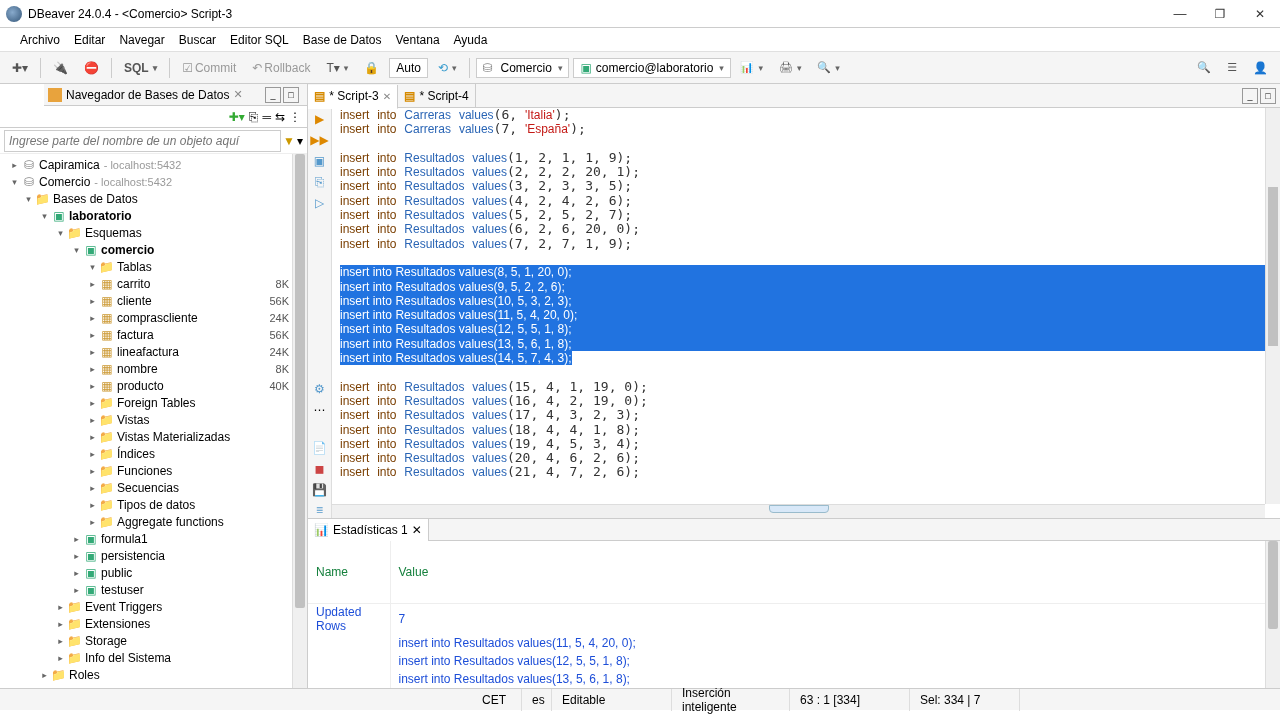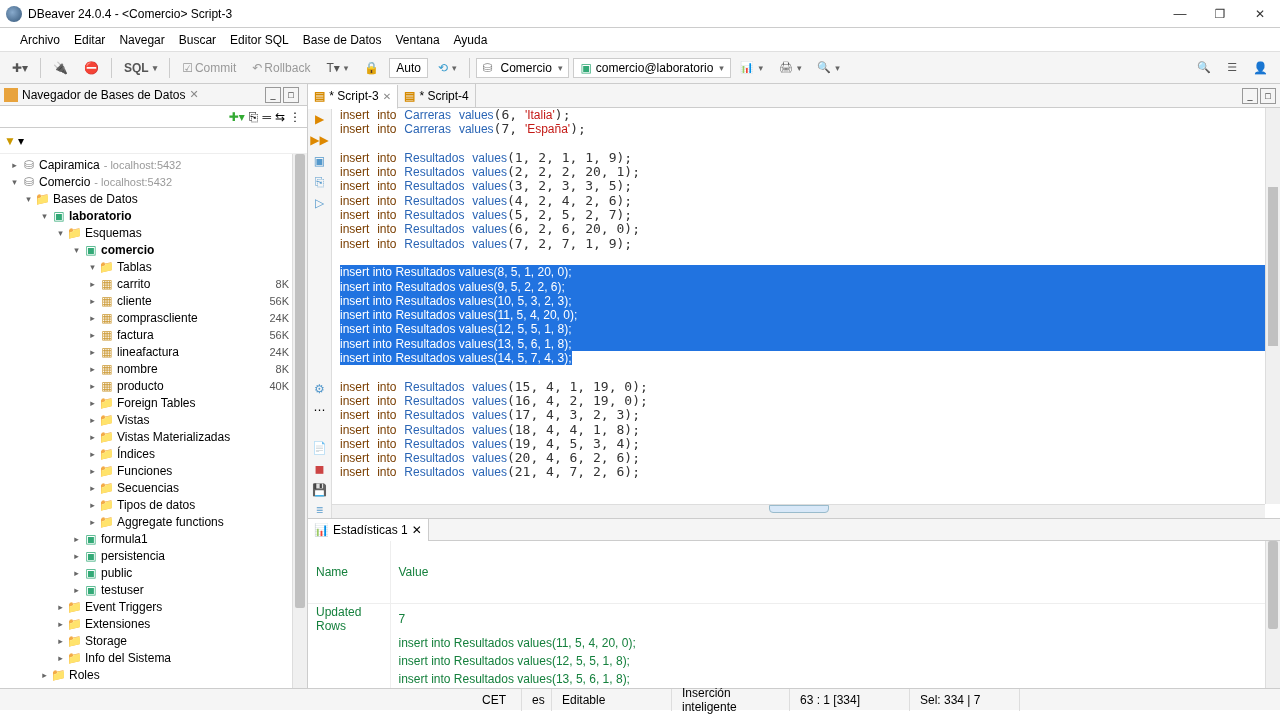--- a/index.html
+++ b/index.html
@@ -13,21 +13,21 @@
 .toolbar { height:32px; display:flex; align-items:center; gap:4px; padding:0 6px; background:#f5f5f5; border-bottom:1px solid #ccc;}
 .toolbar .sep { width:1px; height:20px; background:#ccc; margin:0 2px;}
 .toolbar .btn { padding:2px 6px; display:flex; align-items:center; gap:2px; color:#555; border-radius:2px;}
 .toolbar .combo { border:1px solid #ccc; padding:2px 6px; background:#fff; display:flex; align-items:center; gap:4px;}
 .toolbar .dd::after{content:"▾"; font-size:9px; color:#666; margin-left:2px;}
 .arrow-green{color:#3a3;}
 .arrow-blue{color:#39c;}
 .db-ico{color:#888;}
 .main { display:flex; height:604px;}
 .navpanel { width:308px; border-right:1px solid #ccc; display:flex; flex-direction:column;}
-.navhead { height:22px; background:#f5f5f5; border-bottom:1px solid #ccc; display:flex; align-items:center; padding:0 4px; gap:4px;}
+.navhead { height:22px; background:#f5f5f5; border-bottom:1px solid #ccc; display:flex; align-items:center; padding:0 4px; gap:4px;margin-left:44px;}
 .navhead .x{color:#888; font-size:11px;}
 .navtools { height:22px; border-bottom:1px solid #ccc; display:flex; align-items:center; justify-content:flex-end; gap:4px; padding:0 6px;}
 .navsearch { height:26px; display:flex; align-items:center; gap:2px; padding:2px 4px; border-bottom:1px solid #eee;}
 .navsearch input { flex:1; border:1px solid #ccc; padding:3px 4px; font-style:italic; color:#999;}
 .tree { flex:1; overflow:hidden; padding:2px 0; position:relative;}
 .tree-row { display:flex; align-items:center; height:17px; white-space:nowrap;}
 .tree-row .exp { width:13px; text-align:center; color:#666; font-size:9px;}
 .tree-row .ic { width:16px; height:16px; display:inline-flex; align-items:center; justify-content:center; margin-right:2px;}
 .folder{color:#e8a33d;}
 .schema{color:#3a7;}
@@ -55,21 +55,21 @@
 .sel .kw,.sel .id,.sel .fn,.sel .str{color:#fff;}
 .code-scroll{position:absolute; right:0; top:0; bottom:14px; width:15px; background:#f0f0f0; border-left:1px solid #ddd;}
 .hscroll{position:absolute; left:0; right:15px; bottom:0; height:14px; background:#f0f0f0; border-top:1px solid #ddd;}
 .hscroll .sash{position:absolute; left:50%; top:0; width:60px; height:8px; background:#d8e8f8; border:1px solid #9bc; border-radius:0 0 4px 4px; transform:translateX(-50%);}
 .results { height:170px; border-top:1px solid #ccc; display:flex; flex-direction:column;}
 .rtab { height:22px; background:#f5f5f5; border-bottom:1px solid #ccc; display:flex; align-items:center;}
 .rtab .t{display:flex; align-items:center; gap:4px; padding:0 6px; background:#fff; border-right:1px solid #ccc; height:22px;}
 .rgrid { flex:1; overflow:hidden; display:flex; position:relative;}
 .rgrid table { border-collapse:collapse; width:100%;}
 .rgrid th { text-align:left; padding:3px 8px; background:#fff; border-bottom:1px solid #eee; border-right:1px solid #eee; font-weight:400; color:#15803d;}
-.rgrid td { padding:1px 8px; border-right:1px solid #eee; color:#15803d; height:18px;}
+.rgrid td { padding:1px 8px; border-right:1px solid #eee; color:#1d4ed8; height:18px;}
 .rgrid .c1{width:82px;}
 .statusbar { height:22px; background:#f5f5f5; border-top:1px solid #ccc; display:flex; align-items:center;}
 .statusbar div{padding:0 10px; border-right:1px solid #ddd; height:22px; display:flex; align-items:center;}
 .statusbar .n1{width:50px;} .statusbar .n2{width:30px;} .statusbar .n3{width:120px;} .statusbar .n4{width:118px;} .statusbar .n5{width:120px;} .statusbar .n6{width:110px;}
 .footer { height:34px; display:flex; align-items:center; padding:0 14px; color:#d33; background:#fff;}
 .ic-db{width:14px;height:14px;display:inline-block;}
 .ic-db::before{content:"⛁"; font-size:12px; color:#888;}
 .app-ico{width:16px; height:16px; border-radius:50%; background:radial-gradient(circle at 40% 40%, #8ac, #357);}
 .sql-ic{color:#d68a00; font-weight:600;}
 .tree-row.pad0{padding-left:8px;}.tree-row.pad1{padding-left:22px;}.tree-row.pad2{padding-left:38px;}.tree-row.pad3{padding-left:54px;}.tree-row.pad4{padding-left:70px;}.tree-row.pad5{padding-left:86px;}
@@ -156,20 +156,21 @@
         </div>
     </div>
     <div class="navtools">
       <span class="arrow-green">✚▾</span>
       <span>⎘</span>
       <span>═</span>
       <span>⇆</span>
       <span>⋮</span>
     </div>
     <div class="navsearch">
+      <input placeholder="Ingrese parte del nombre de un objeto aquí" style="">
       <span style="color:#c90;">▼</span>
       <span>▾</span>
     </div>
     <div class="tree" id="tree">
       <div class="tree-row pad0">
           <span class="exp">▸</span>
           <span class="ic db-ico">⛁</span>
           <span class="name">Capiramica</span>
           <span class="conn">- localhost:5432</span>
         </div>

